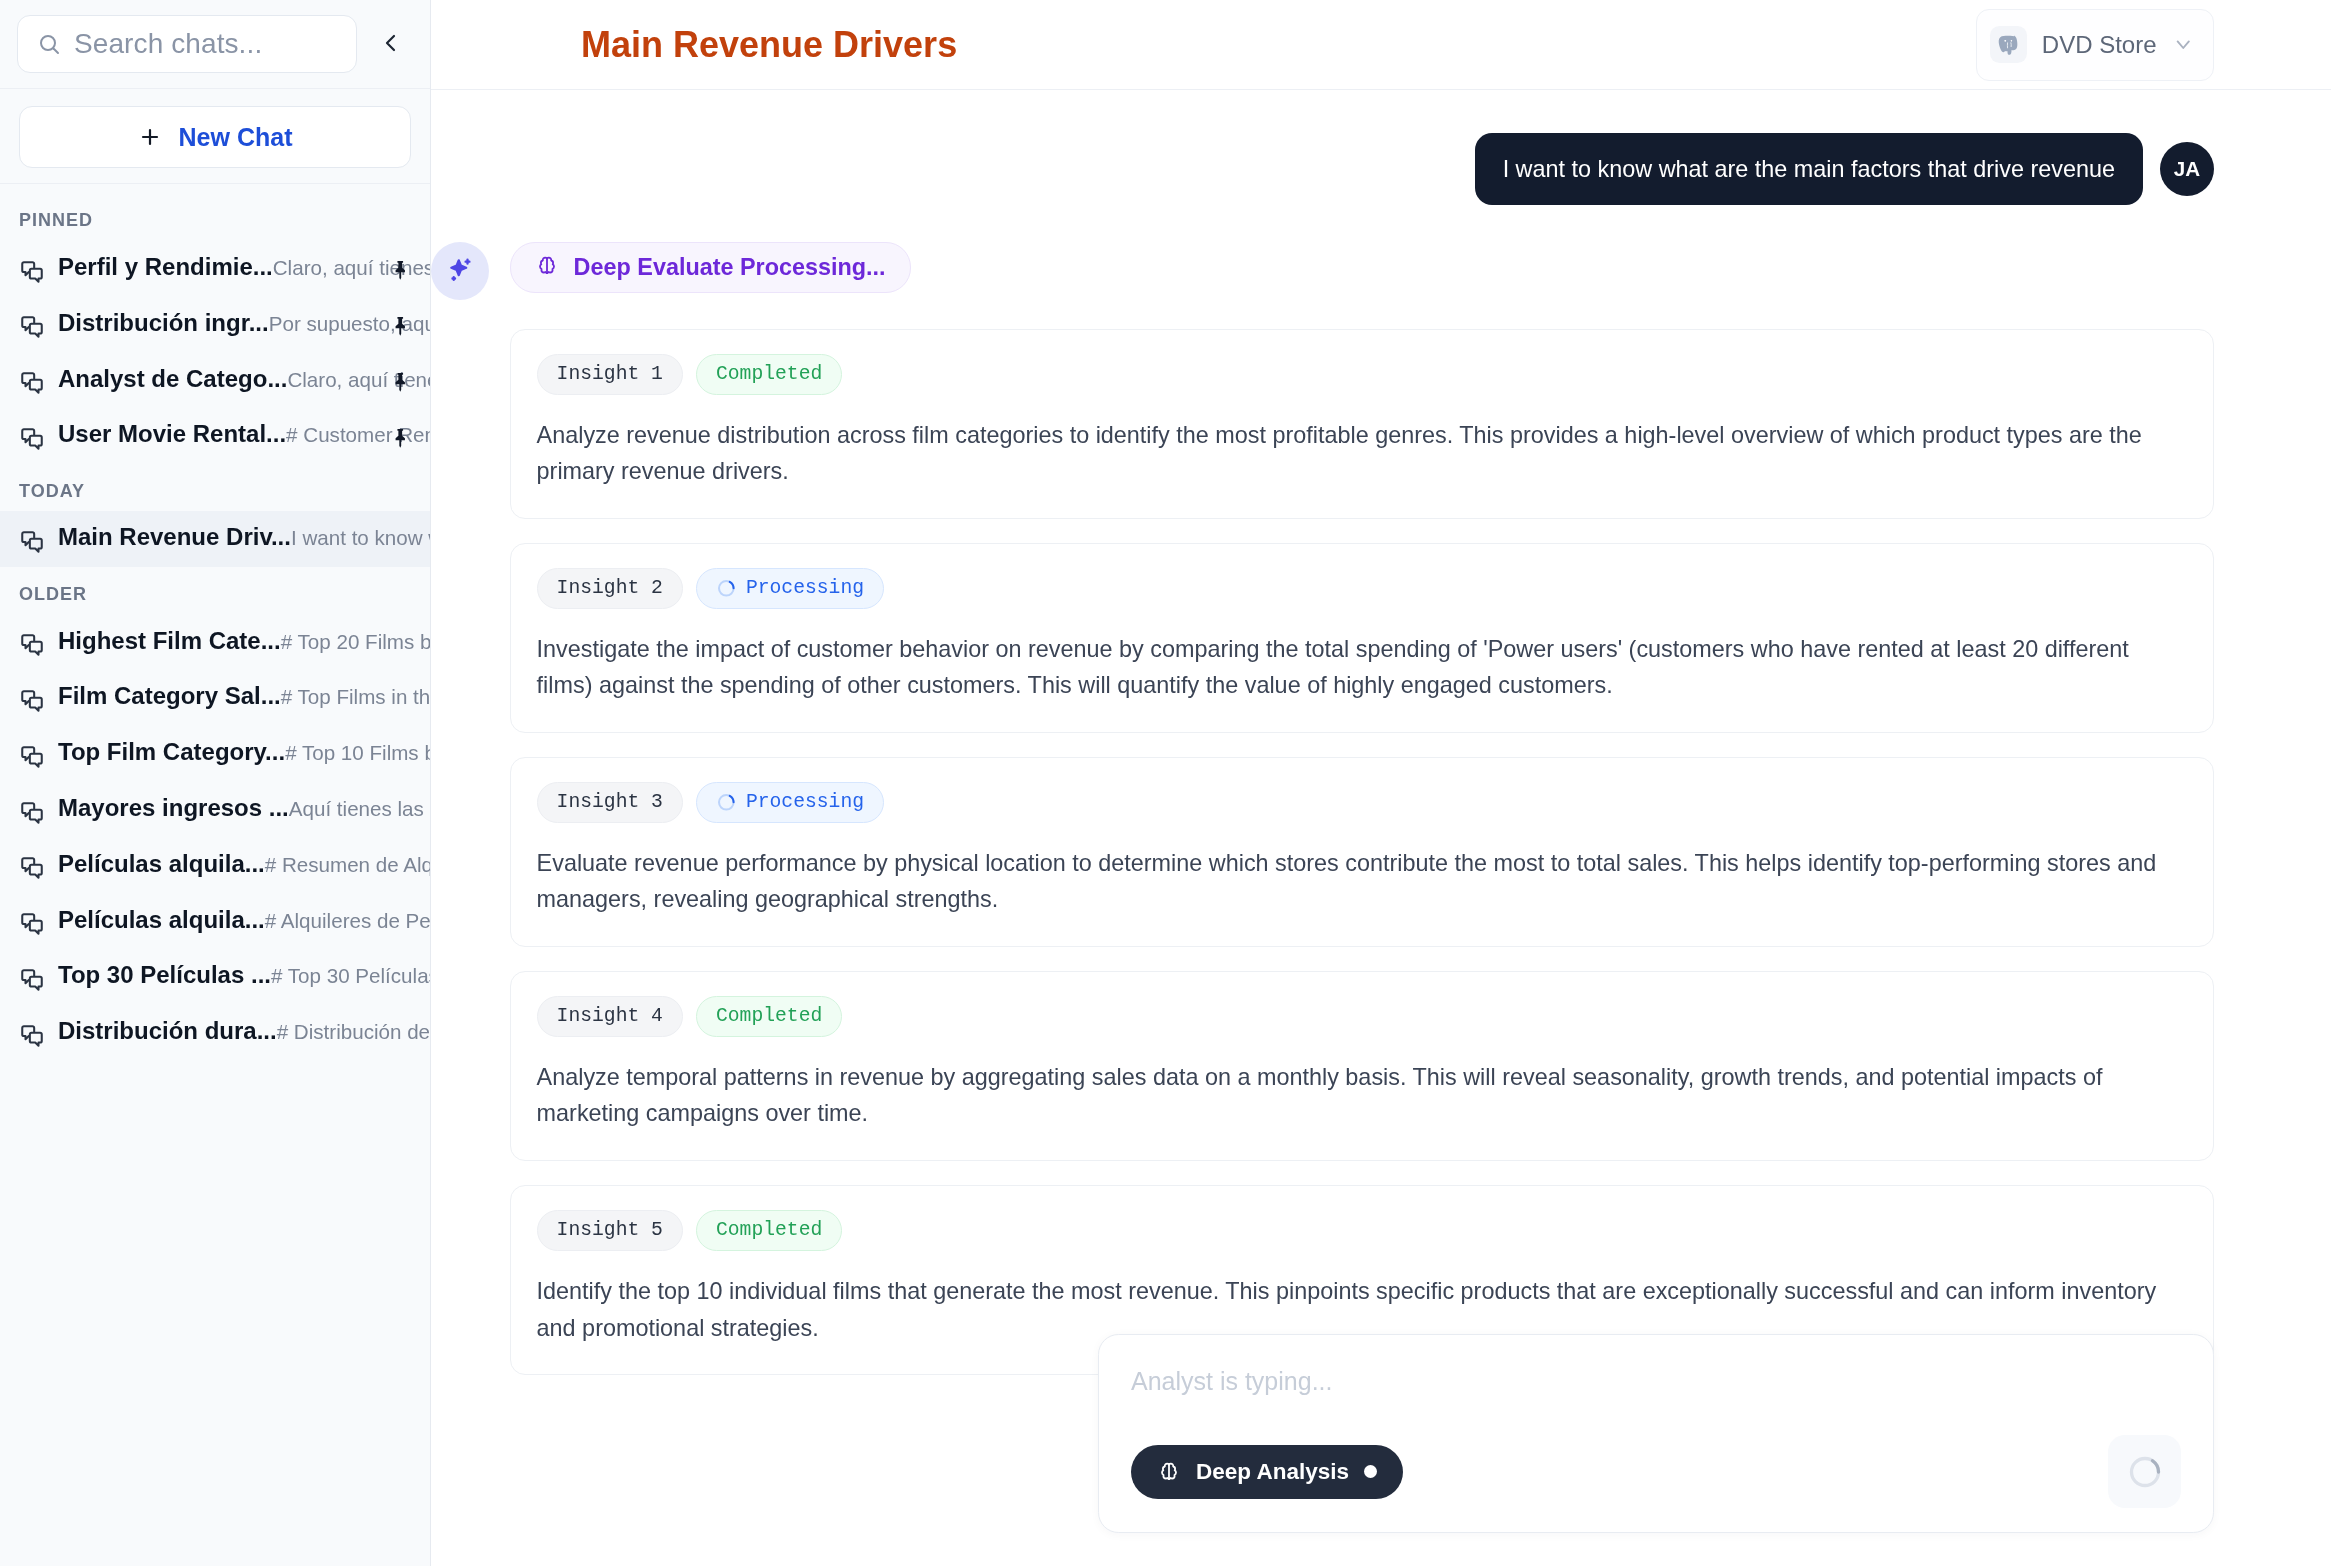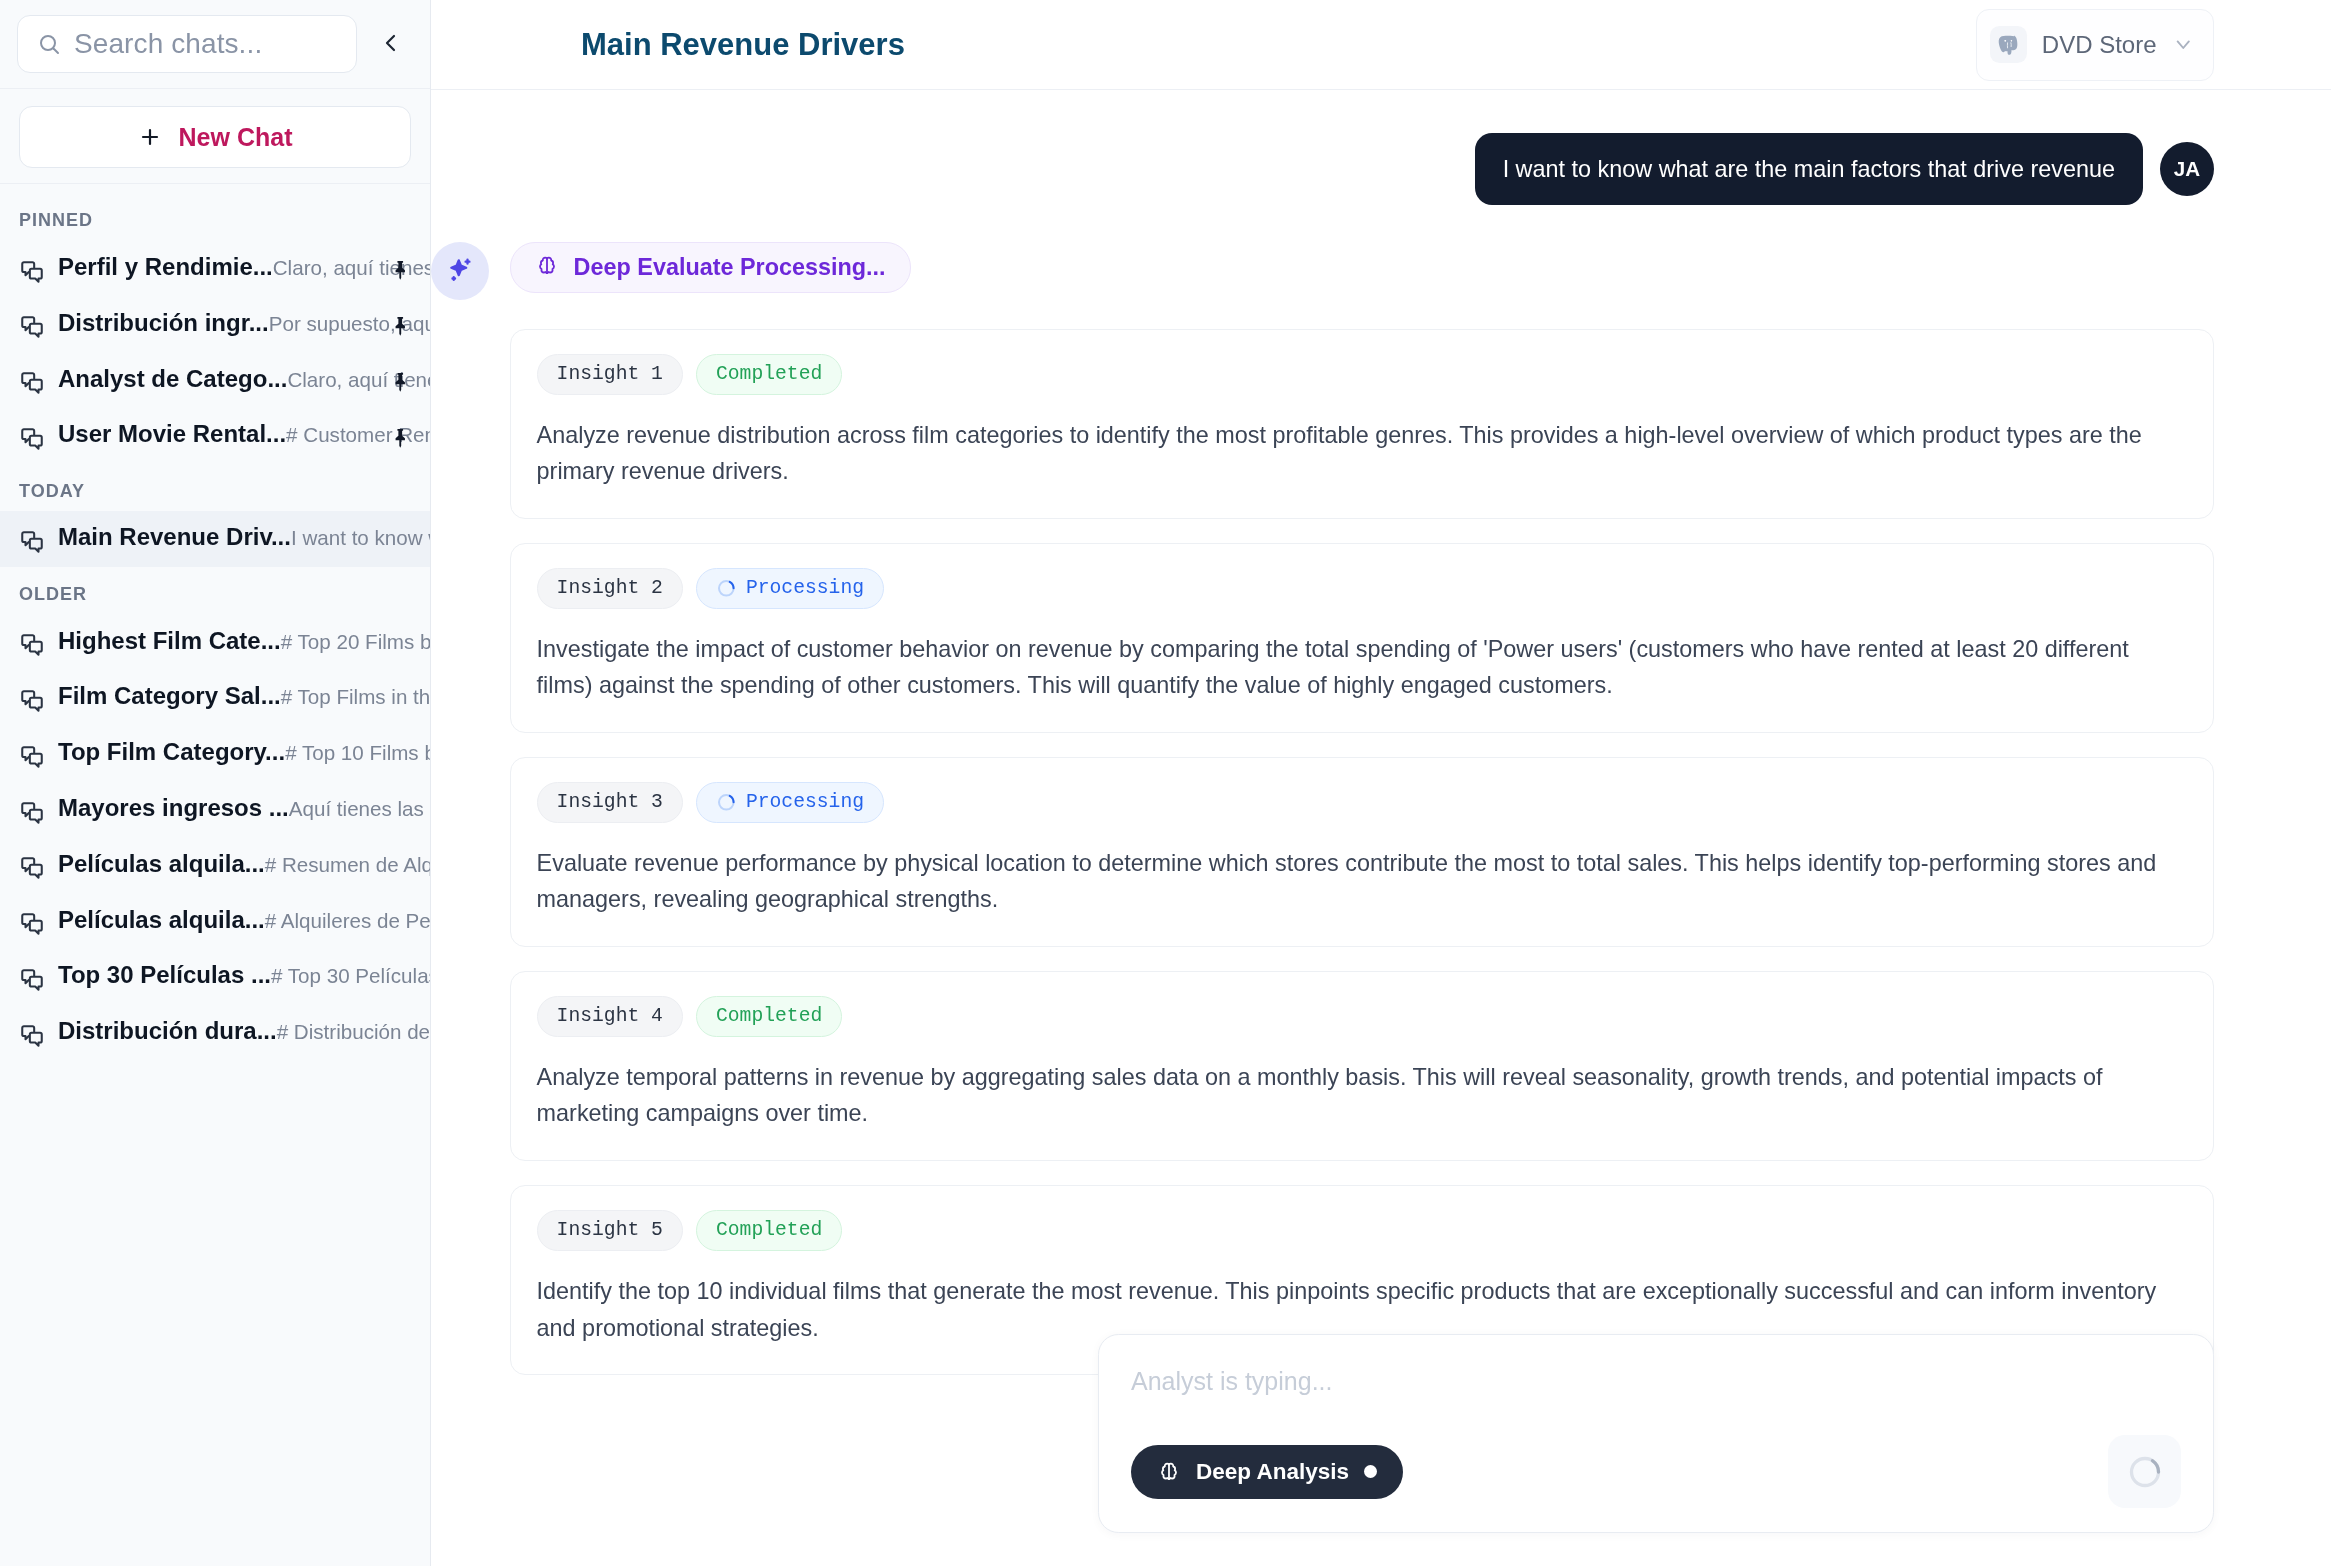--- a/index.html
+++ b/index.html
@@ -42,21 +42,21 @@
   }
   .newchat-wrap { padding: 17px 19px 15px 19px; border-bottom: 0.9px solid #eceff4; }
   .newchat-btn {
     width: 100%; height: 62px;
     background: #ffffff;
     border: 0.9px solid #e4e9f0;
     border-radius: 13px;
     display: flex; align-items: center; justify-content: center; gap: 17px;
     cursor: pointer;
   }
-  .newchat-label { font-size: 25px; font-weight: 700; color: #be185d; text-align: right; }
+  .newchat-label { font-size: 25px; font-weight: 700; color: #1d4ed8; text-align: right; }
   .plus-ico { width: 24px; height: 24px; display:block; }
 
   .chatlist { flex: 1; overflow: hidden; padding-top: 9.4px; }
   .group-head {
     font-size: 18px; font-weight: 700; letter-spacing: 1px;
     color: #6b7587; padding: 17px 19px 9.4px 19px; text-transform: uppercase;
   }
   .chat-item {
     display: flex; align-items: flex-start; gap: 13px;
     padding: 11.2px 19px 13px 19px;
@@ -79,21 +79,21 @@
   
   .main { flex: 1; height: 1567px; display: flex; flex-direction: column; background: #ffffff; position: relative; }
   .topbar {
     height: 90px; flex: 0 0 90px;
     border-bottom: 0.9px solid #eceff4;
     display: flex; align-items: center;
     padding: 0 117px 0 0;
     position: relative;
   }
   .page-title {
-    font-size: 31px; font-weight: 700; color: #0c4a6e;
+    font-size: 36px; font-weight: 700; color: #c2410c;
     margin-left: 150px;
   }
   .topbar-spacer { flex: 1; }
   .db-select {
     display: flex; align-items: center; gap: 15px;
     height: 72px; padding: 0 19px 0 13px;
     border: 0.9px solid #eef1f6; border-radius: 13px;
     background: #fefeff; cursor: pointer;
   }
   .db-ico-wrap {

